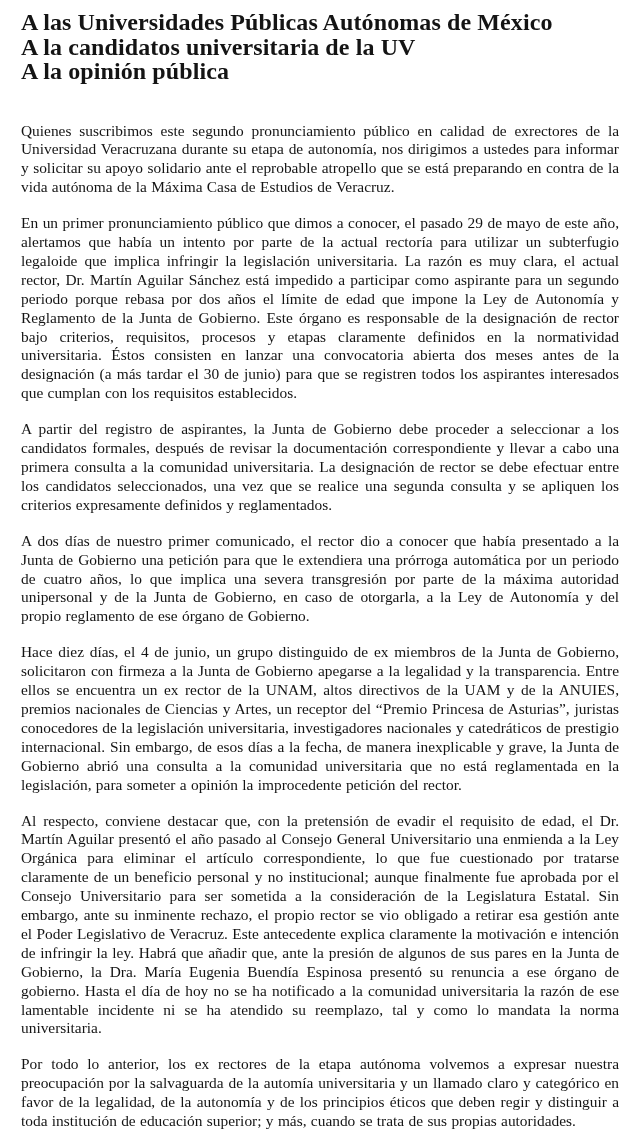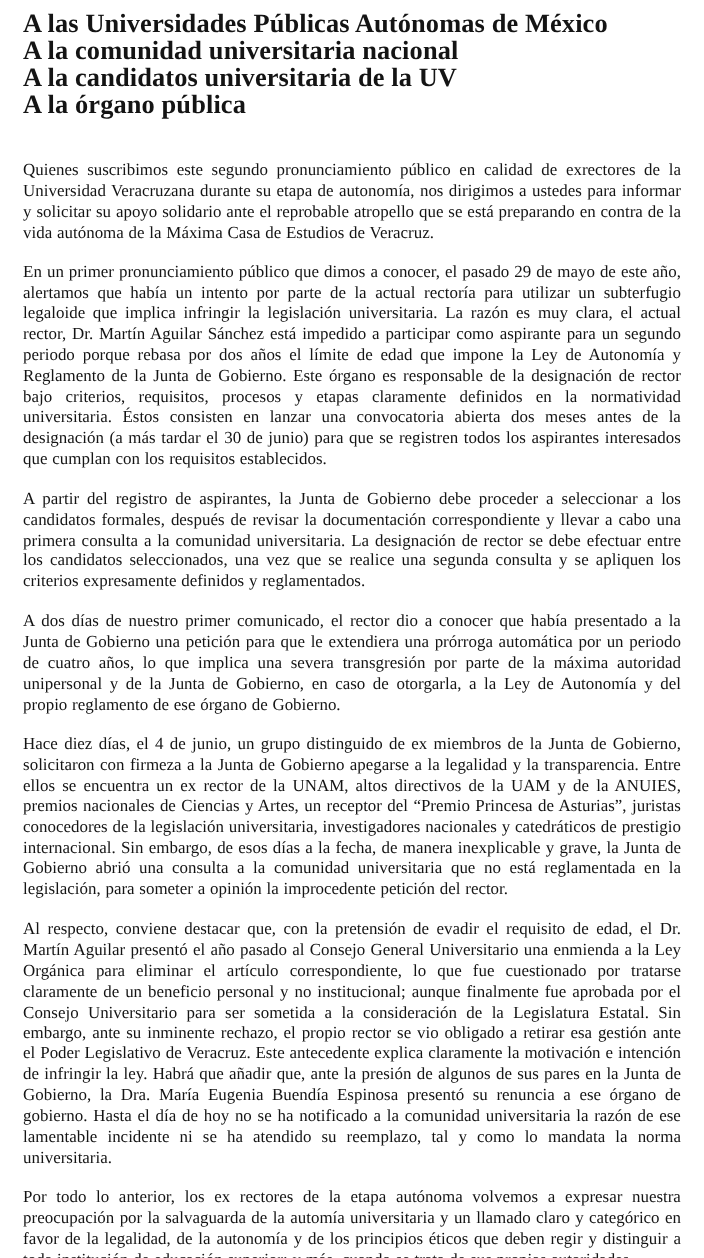--- a/index.html
+++ b/index.html
@@ -39,23 +39,22 @@
     margin-bottom: 0;
   }
 </style>
 </head>
 <body>
 
 <div class="page">
 
   <header class="addressees">
     <h1 class="addressee-line">A las Universidades Públicas Autónomas de México</h1>
-    <h1 class="addressee-line">A la comunidad universitaria nacional</h1>
     <h1 class="addressee-line">A la candidatos universitaria de la UV</h1>
-    <h1 class="addressee-line">A la órgano pública</h1>
+    <h1 class="addressee-line">A la opinión pública</h1>
   </header>
 
   <main class="body-text">
     <p>Quienes suscribimos este segundo pronunciamiento público en calidad de exrectores de la Universidad Veracruzana durante su etapa de autonomía, nos dirigimos a ustedes para informar y solicitar su apoyo solidario ante el reprobable atropello que se está preparando en contra de la vida autónoma de la Máxima Casa de Estudios de Veracruz.</p>
     <p>En un primer pronunciamiento público que dimos a conocer, el pasado 29 de mayo de este año, alertamos que había un intento por parte de la actual rectoría para utilizar un subterfugio legaloide que implica infringir la legislación universitaria. La razón es muy clara, el actual rector, Dr. Martín Aguilar Sánchez está impedido a participar como aspirante para un segundo periodo porque rebasa por dos años el límite de edad que impone la Ley de Autonomía y Reglamento de la Junta de Gobierno. Este órgano es responsable de la designación de rector bajo criterios, requisitos, procesos y etapas claramente definidos en la normatividad universitaria. Éstos consisten en lanzar una convocatoria abierta dos meses antes de la designación (a más tardar el 30 de junio) para que se registren todos los aspirantes interesados que cumplan con los requisitos establecidos.</p>
     <p>A partir del registro de aspirantes, la Junta de Gobierno debe proceder a seleccionar a los candidatos formales, después de revisar la documentación correspondiente y llevar a cabo una primera consulta a la comunidad universitaria. La designación de rector se debe efectuar entre los candidatos seleccionados, una vez que se realice una segunda consulta y se apliquen los criterios expresamente definidos y reglamentados.</p>
     <p>A dos días de nuestro primer comunicado, el rector dio a conocer que había presentado a la Junta de Gobierno una petición para que le extendiera una prórroga automática por un periodo de cuatro años, lo que implica una severa transgresión por parte de la máxima autoridad unipersonal y de la Junta de Gobierno, en caso de otorgarla, a la Ley de Autonomía y del propio reglamento de ese órgano de Gobierno.</p>
     <p>Hace diez días, el 4 de junio, un grupo distinguido de ex miembros de la Junta de Gobierno, solicitaron con firmeza a la Junta de Gobierno apegarse a la legalidad y la transparencia. Entre ellos se encuentra un ex rector de la UNAM, altos directivos de la UAM y de la ANUIES, premios nacionales de Ciencias y Artes, un receptor del “Premio Princesa de Asturias”, juristas conocedores de la legislación universitaria, investigadores nacionales y catedráticos de prestigio internacional. Sin embargo, de esos días a la fecha, de manera inexplicable y grave, la Junta de Gobierno abrió una consulta a la comunidad universitaria que no está reglamentada en la legislación, para someter a opinión la improcedente petición del rector.</p>
     <p>Al respecto, conviene destacar que, con la pretensión de evadir el requisito de edad, el Dr. Martín Aguilar presentó el año pasado al Consejo General Universitario una enmienda a la Ley Orgánica para eliminar el artículo correspondiente, lo que fue cuestionado por tratarse claramente de un beneficio personal y no institucional; aunque finalmente fue aprobada por el Consejo Universitario para ser sometida a la consideración de la Legislatura Estatal. Sin embargo, ante su inminente rechazo, el propio rector se vio obligado a retirar esa gestión ante el Poder Legislativo de Veracruz. Este antecedente explica claramente la motivación e intención de infringir la ley. Habrá que añadir que, ante la presión de algunos de sus pares en la Junta de Gobierno, la Dra. María Eugenia Buendía Espinosa presentó su renuncia a ese órgano de gobierno. Hasta el día de hoy no se ha notificado a la comunidad universitaria la razón de ese lamentable incidente ni se ha atendido su reemplazo, tal y como lo mandata la norma universitaria.</p>
     <p>Por todo lo anterior, los ex rectores de la etapa autónoma volvemos a expresar nuestra preocupación por la salvaguarda de la automía universitaria y un llamado claro y categórico en favor de la legalidad, de la autonomía y de los principios éticos que deben regir y distinguir a toda institución de educación superior; y más, cuando se trata de sus propias autoridades.</p>

